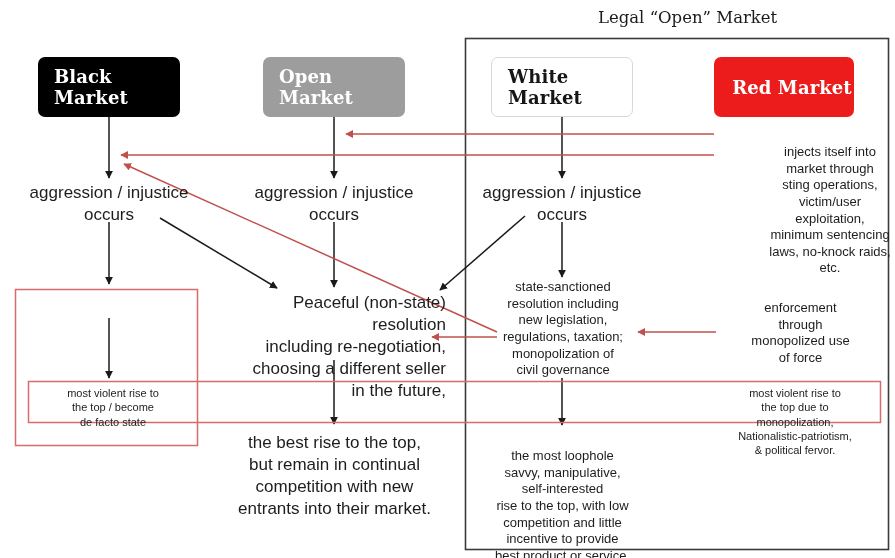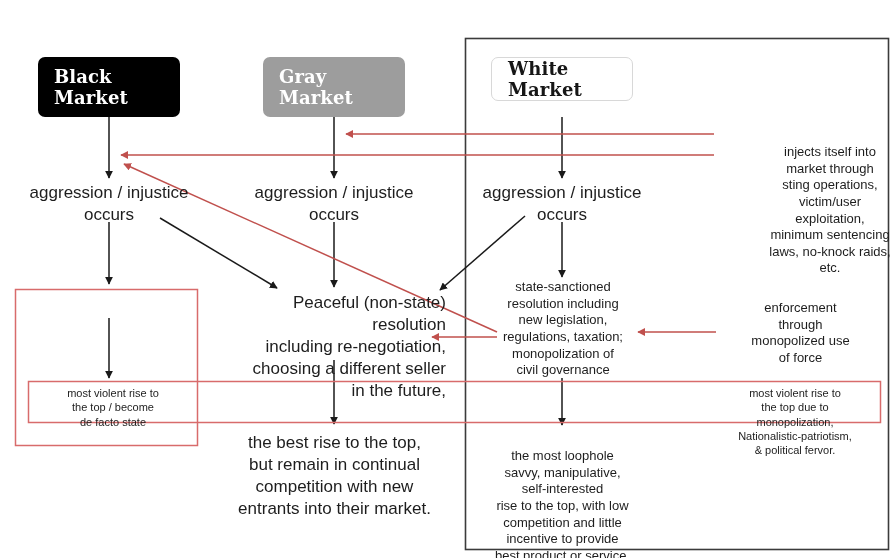--- a/index.html
+++ b/index.html
@@ -108,29 +108,33 @@
     <line x1="714" y1="134" x2="346" y2="134" stroke="#c0504d" stroke-width="1.5" marker-end="url(#ah-red)"></line>
     <line x1="714" y1="155" x2="121" y2="155" stroke="#c0504d" stroke-width="1.5" marker-end="url(#ah-red)"></line>
     <line x1="497" y1="332" x2="124" y2="164" stroke="#c0504d" stroke-width="1.5" marker-end="url(#ah-red)"></line>
     <line x1="497" y1="337" x2="432" y2="337" stroke="#c0504d" stroke-width="1.5" marker-end="url(#ah-red)"></line>
     <line x1="716" y1="332" x2="638" y2="332" stroke="#c0504d" stroke-width="1.5" marker-end="url(#ah-red)"></line>
 
     <rect x="15.5" y="289.5" width="182" height="156" fill="none" stroke="#d86b6b" stroke-width="1.5"></rect>
     <rect x="28.5" y="381.5" width="852" height="41" fill="none" stroke="#d86b6b" stroke-width="1.5"></rect>
   </svg>
 
+  <div class="caption" style="left:598px;top:8px;">Legal “Open” Market</div>
 
   <div class="pill black" style="left:38px;top:57px;width:142px;height:60px;">
     <span>Black Market</span>
   </div>
   <div class="pill gray" style="left:263px;top:57px;width:142px;height:60px;">
-    <span>Gray Market</span>
+    <span>Open Market</span>
   </div>
-  <div class="pill white" style="left:491px;top:57px;width:142px;height:44px;">
+  <div class="pill white" style="left:491px;top:57px;width:142px;height:60px;">
     <span>White Market</span>
+  </div>
+  <div class="pill red" style="left:714px;top:57px;width:140px;height:60px;">
+    <span>Red Market</span>
   </div>
 
   <div class="node" style="left:19px;top:182px;width:180px;">aggression / injustice
 occurs</div>
   <div class="hl" style="left:28px;top:386px;width:170px;">most violent rise to
 the top / become
 de facto state</div>
 
   <div class="node" style="left:244px;top:182px;width:180px;">aggression / injustice
 occurs</div>

